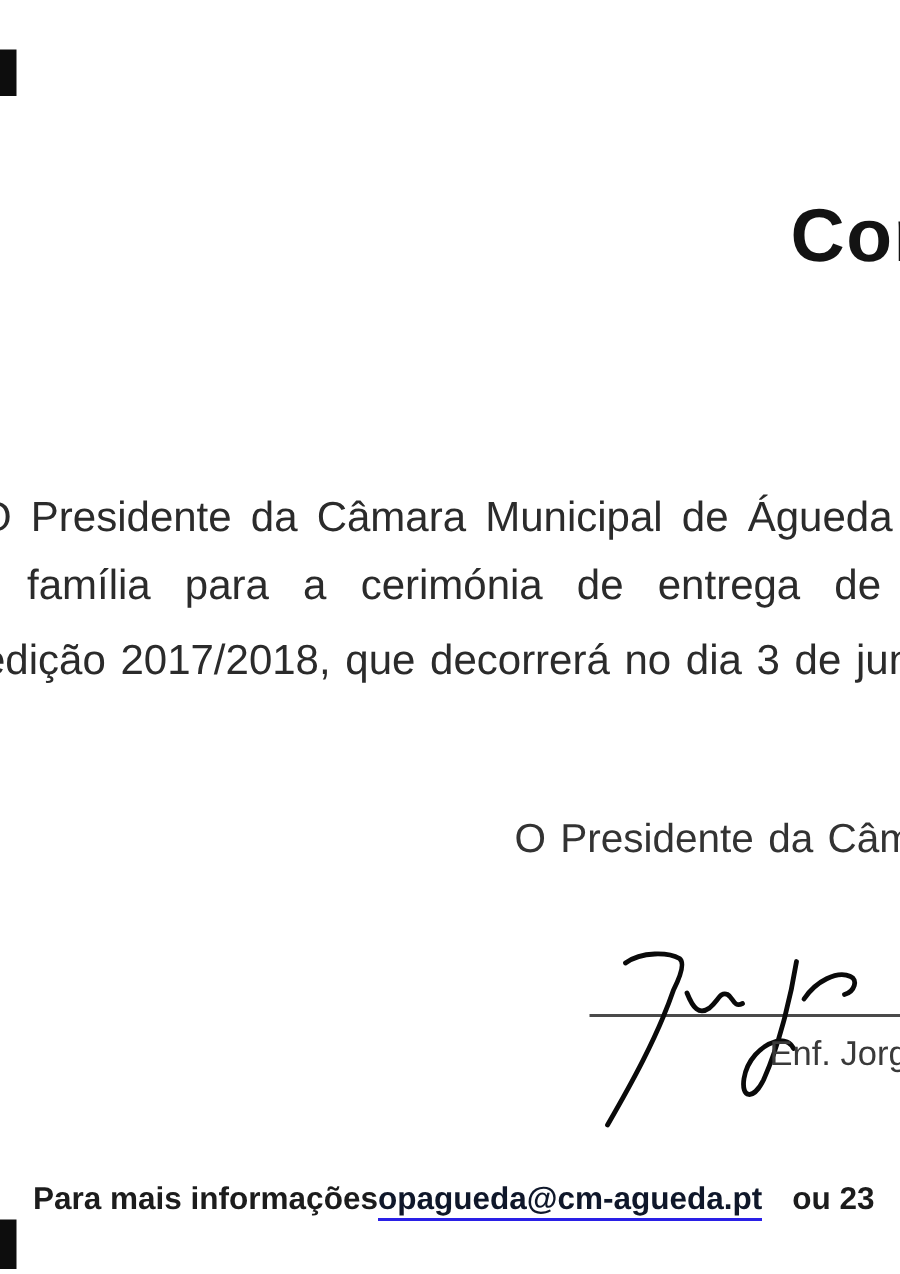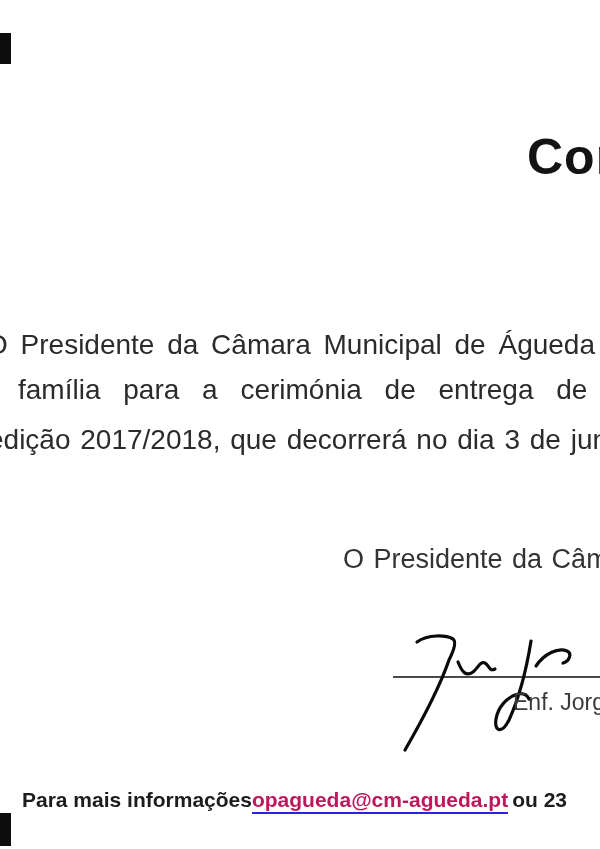--- a/index.html
+++ b/index.html
@@ -79,23 +79,23 @@
   .footer {
     position: absolute;
     left: 22px;
     top: 788px;
     font-size: 21px;
     font-weight: bold;
     color: #1c1c1c;
     white-space: nowrap;
   }
   .footer .prefix { margin-right: 0; }
-  .footer .suffix { margin-left: 4px; }
+  .footer .suffix { margin-left: 20px; }
   .footer .email {
-    color: #be185d;
+    color: #0f172a;
     text-decoration: none;
     border-bottom: 2px solid #2a20e6;
     padding-bottom: 1px;
   }
 </style>
 </head>
 <body>
 
 <div class="page">
 

